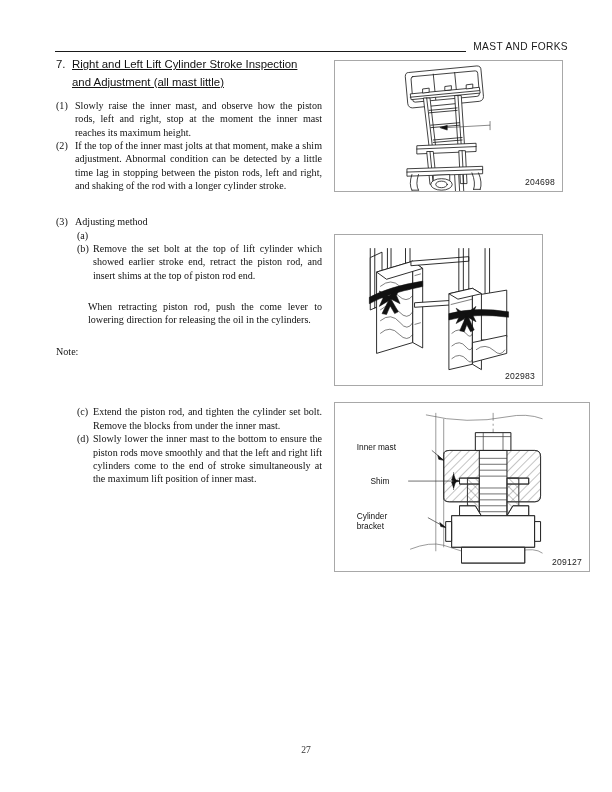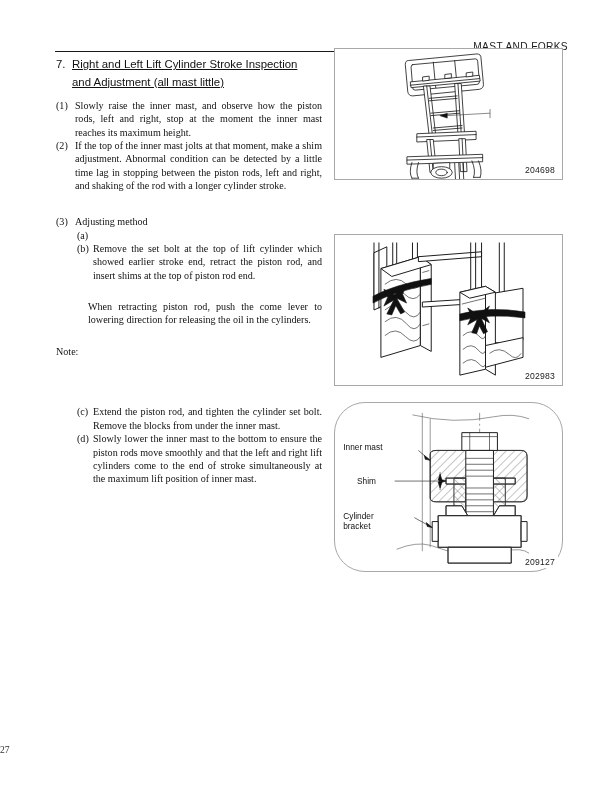--- a/index.html
+++ b/index.html
@@ -91,23 +91,23 @@
   .gap-lg { height: 23px; }
   .gap-xl { height: 29px; }
 
   
   .figure {
     position: absolute;
     border: 1px solid #a8a8a8;
     background: #ffffff;
     box-sizing: border-box;
   }
-  #figure-1 { left: 334px; top: 48px;  width: 229px; height: 132px; }
-  #figure-2 { left: 334px; top: 234px; width: 229px; height: 152px; padding-left: 32px; }
-  #figure-3 { left: 334px; top: 402px; width: 229px; height: 170px; border-radius: 31px; }
+  #figure-1 { left: 334px; top: 60px;  width: 229px; height: 132px; }
+  #figure-2 { left: 334px; top: 234px; width: 209px; height: 152px; padding-left: 32px; }
+  #figure-3 { left: 334px; top: 402px; width: 256px; height: 170px; }
 
   .fig-art {
     position: absolute;
     inset: 0;
   }
   .fig-art svg { display: block; width: 100%; height: 100%; }
 
   .fig-number {
     position: absolute;
     right: 4px;
@@ -119,20 +119,21 @@
     padding: 1px 3px 1px 4px;
     letter-spacing: 0.2px;
   }
 
   
   .page-number {
     position: absolute;
     left: 0;
     top: 744px;
     width: 612px;
+    text-align: center;
     font-family: "Liberation Serif", serif;
     font-size: 9.6px;
     color: #333333;
   }
 
   
   .ln { fill: none; stroke: #1a1a1a; stroke-width: 1; stroke-linejoin: round; stroke-linecap: round; }
   .ln-t { fill: none; stroke: #333333; stroke-width: 0.7; }
   .ln-thin { fill: none; stroke: #555555; stroke-width: 0.6; }
   .fill-w { fill: #ffffff; stroke: #1a1a1a; stroke-width: 1; stroke-linejoin: round; }

